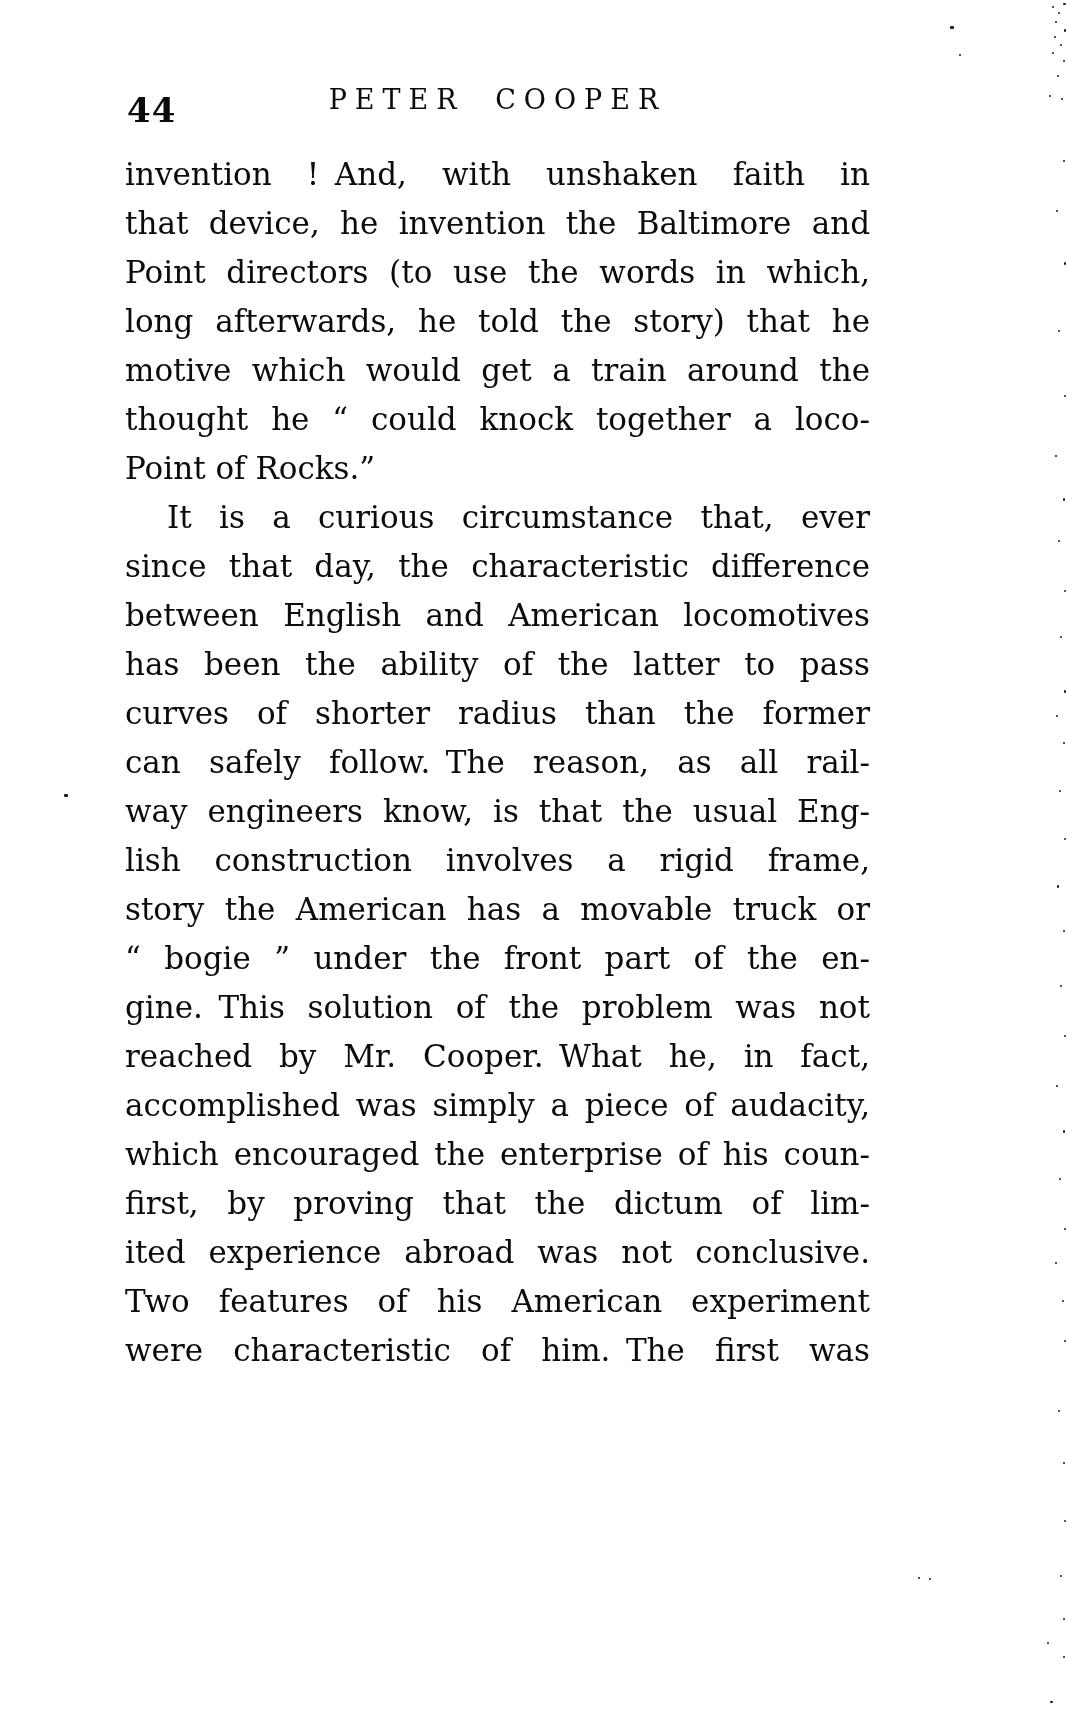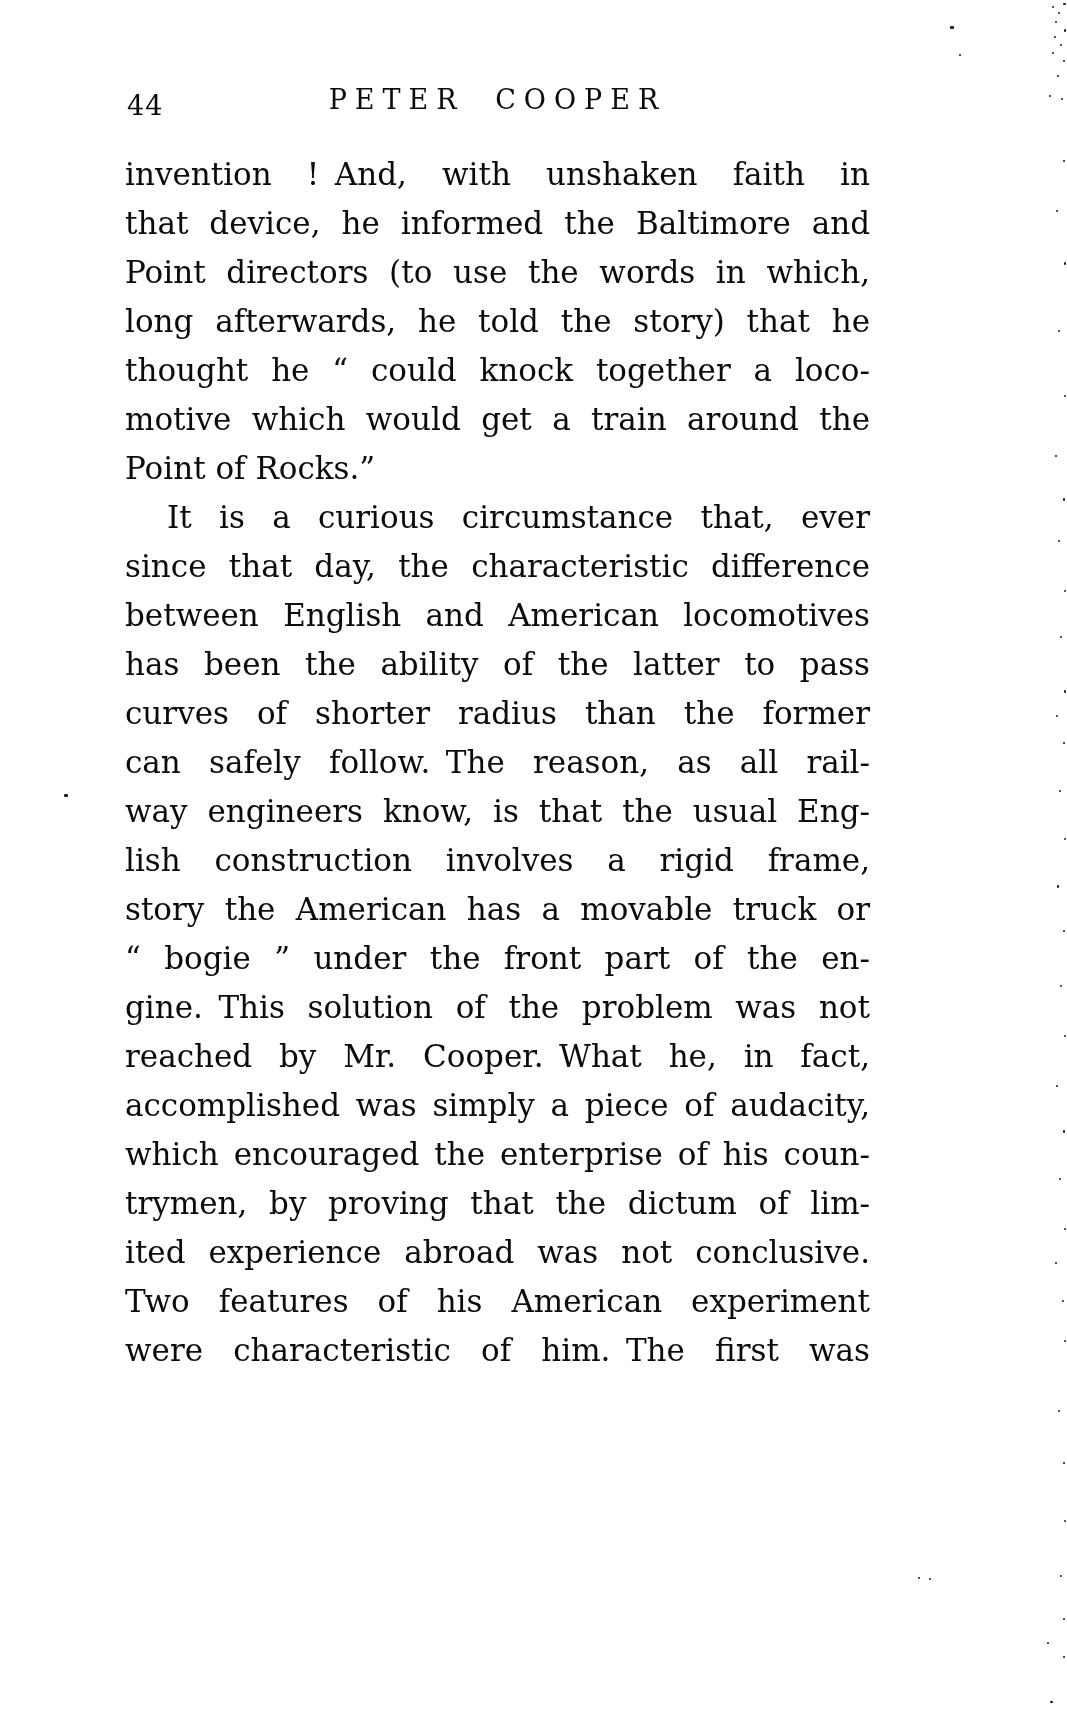--- a/index.html
+++ b/index.html
@@ -20,22 +20,22 @@
     position: absolute;
     top: 84px;
     left: 125px;
     width: 745px;
     height: 40px;
   }
   .pagenum {
     position: absolute;
     left: 2px;
     top: 6px;
-    font-size: 27px;
-    font-weight: normal;
+    font-size: 34px;
+    font-weight: bold;
     letter-spacing: 1px;
   }
   .title {
     position: absolute;
     left: 0;
     right: 0;
     top: 0;
     text-align: center;
     font-size: 27px;
     letter-spacing: 8px;
@@ -75,41 +75,41 @@
 
 <div class="page">
 
   <div class="header">
     <span class="pagenum">44</span>
     <span class="title">PETER COOPER</span>
   </div>
 
   <div class="textblock" id="textblock">
       <div class="line">invention ! And, with unshaken faith in</div>
-      <div class="line">that device, he informed the Baltimore and</div>
+      <div class="line">that device, he invention the Baltimore and</div>
       <div class="line">Point directors (to use the words in which,</div>
       <div class="line">long afterwards, he told the story) that he</div>
+      <div class="line">motive which would get a train around the</div>
       <div class="line">thought he “ could knock together a loco-</div>
-      <div class="line">motive which would get a train around the</div>
       <div class="line endline">Point of Rocks.”</div>
       <div class="line indent">It is a curious circumstance that, ever</div>
       <div class="line">since that day, the characteristic difference</div>
       <div class="line">between English and American locomotives</div>
       <div class="line">has been the ability of the latter to pass</div>
       <div class="line">curves of shorter radius than the former</div>
       <div class="line">can safely follow. The reason, as all rail-</div>
       <div class="line">way engineers know, is that the usual Eng-</div>
       <div class="line">lish construction involves a rigid frame,</div>
       <div class="line">story the American has a movable truck or</div>
       <div class="line">“ bogie ” under the front part of the en-</div>
       <div class="line">gine. This solution of the problem was not</div>
       <div class="line">reached by Mr. Cooper. What he, in fact,</div>
       <div class="line">accomplished was simply a piece of audacity,</div>
       <div class="line">which encouraged the enterprise of his coun-</div>
-      <div class="line">trymen, by proving that the dictum of lim-</div>
+      <div class="line">first, by proving that the dictum of lim-</div>
       <div class="line">ited experience abroad was not conclusive.</div>
       <div class="line">Two features of his American experiment</div>
       <div class="line">were characteristic of him. The first was</div>
     </div>
 
   <div id="noise">
       <div class="speck" style="left: 950px; top: 26px; width: 4px; height: 3px;"></div>
       <div class="speck" style="left: 959px; top: 54px; width: 2px; height: 2px;"></div>
       <div class="speck" style="left: 1052px; top: 6px; width: 2px; height: 2px;"></div>
       <div class="speck" style="left: 1058px; top: 12px; width: 2px; height: 2px;"></div>

